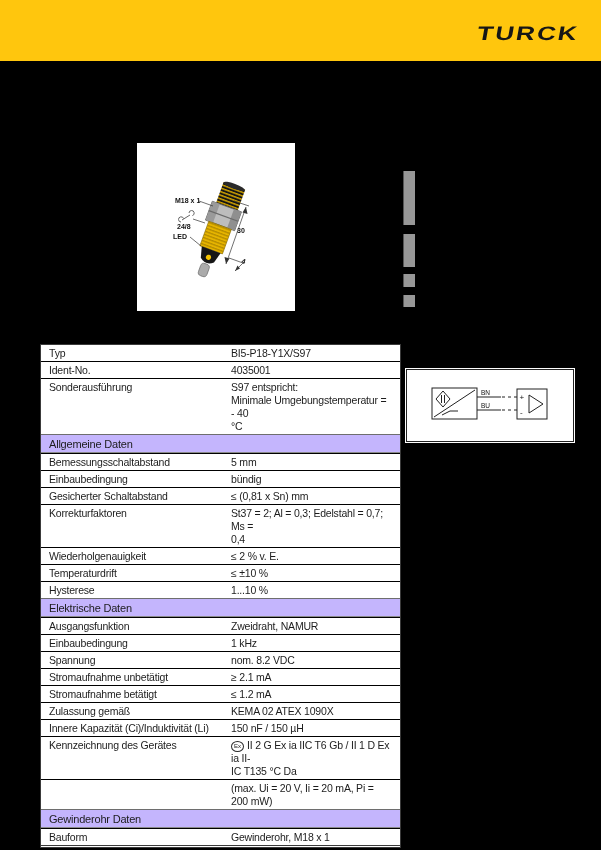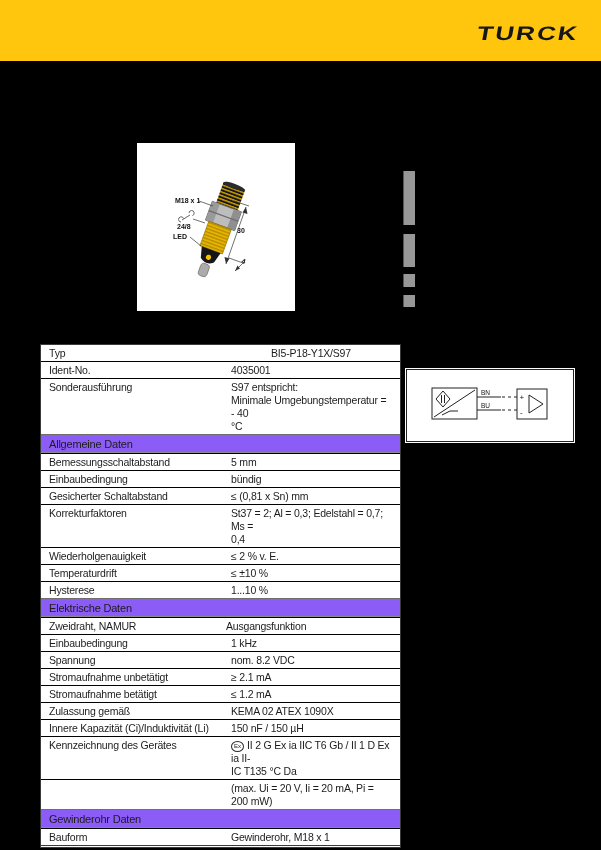--- a/index.html
+++ b/index.html
@@ -23,25 +23,25 @@
   .sb.b4{top:295px;height:12px;}
 
   
   .wiring-box{position:absolute;left:405px;top:368px;width:170px;height:75px;background:#fff;}
 
   
   .spec-table{position:absolute;left:40px;top:344px;width:359px;background:#fff;
               border:1px solid #3a3a3a;border-bottom:3px double #3a3a3a;
               color:#1c1c1c;font-size:10.5px;letter-spacing:-0.2px;}
   .trow{display:flex;border-top:1px solid #000000;}
-  .trow:first-child{border-top:none;gap:40px;}
+  .trow:first-child{border-top:none;}
   .trow .cell{line-height:13px;padding:2px 8px 1px 8px;}
   .trow .label{width:166px;flex:0 0 auto;}
   .trow .value{flex:1 1 auto;white-space:pre-line;padding-left:8px;}
-  .trow.section{background:#8b5cf6;border-top:1px solid #6e6e6e;border-bottom:1px solid #8a8a8a;}
+  .trow.section{background:#c4b5fd;border-top:1px solid #6e6e6e;border-bottom:1px solid #8a8a8a;}
   .sec-label{line-height:14px;padding:2px 8px 1px 8px;font-size:11px;}
   .ex-badge{display:inline-block;width:11px;height:9px;border:1px solid #2a2a2a;border-radius:50%;
             font-size:6px;line-height:9px;text-align:center;letter-spacing:0;
             margin-right:3px;vertical-align:1px;}
 </style>
 </head>
 <body>
 
 <div id="page">
 
@@ -180,22 +180,22 @@
         <div class="cell value">≤ ±10 %</div>
       </div>
       <div class="trow">
         <div class="cell label">Hysterese</div>
         <div class="cell value">1...10  %</div>
       </div>
       <div class="trow section">
         <div class="sec-label">Elektrische Daten</div>
       </div>
       <div class="trow">
+        <div class="cell label">Ausgangsfunktion</div>
         <div class="cell value">Zweidraht, NAMUR</div>
-        <div class="cell label">Ausgangsfunktion</div>
       </div>
       <div class="trow">
         <div class="cell label">Einbaubedingung</div>
         <div class="cell value">1 kHz</div>
       </div>
       <div class="trow">
         <div class="cell label">Spannung</div>
         <div class="cell value">nom. 8.2 VDC</div>
       </div>
       <div class="trow">

